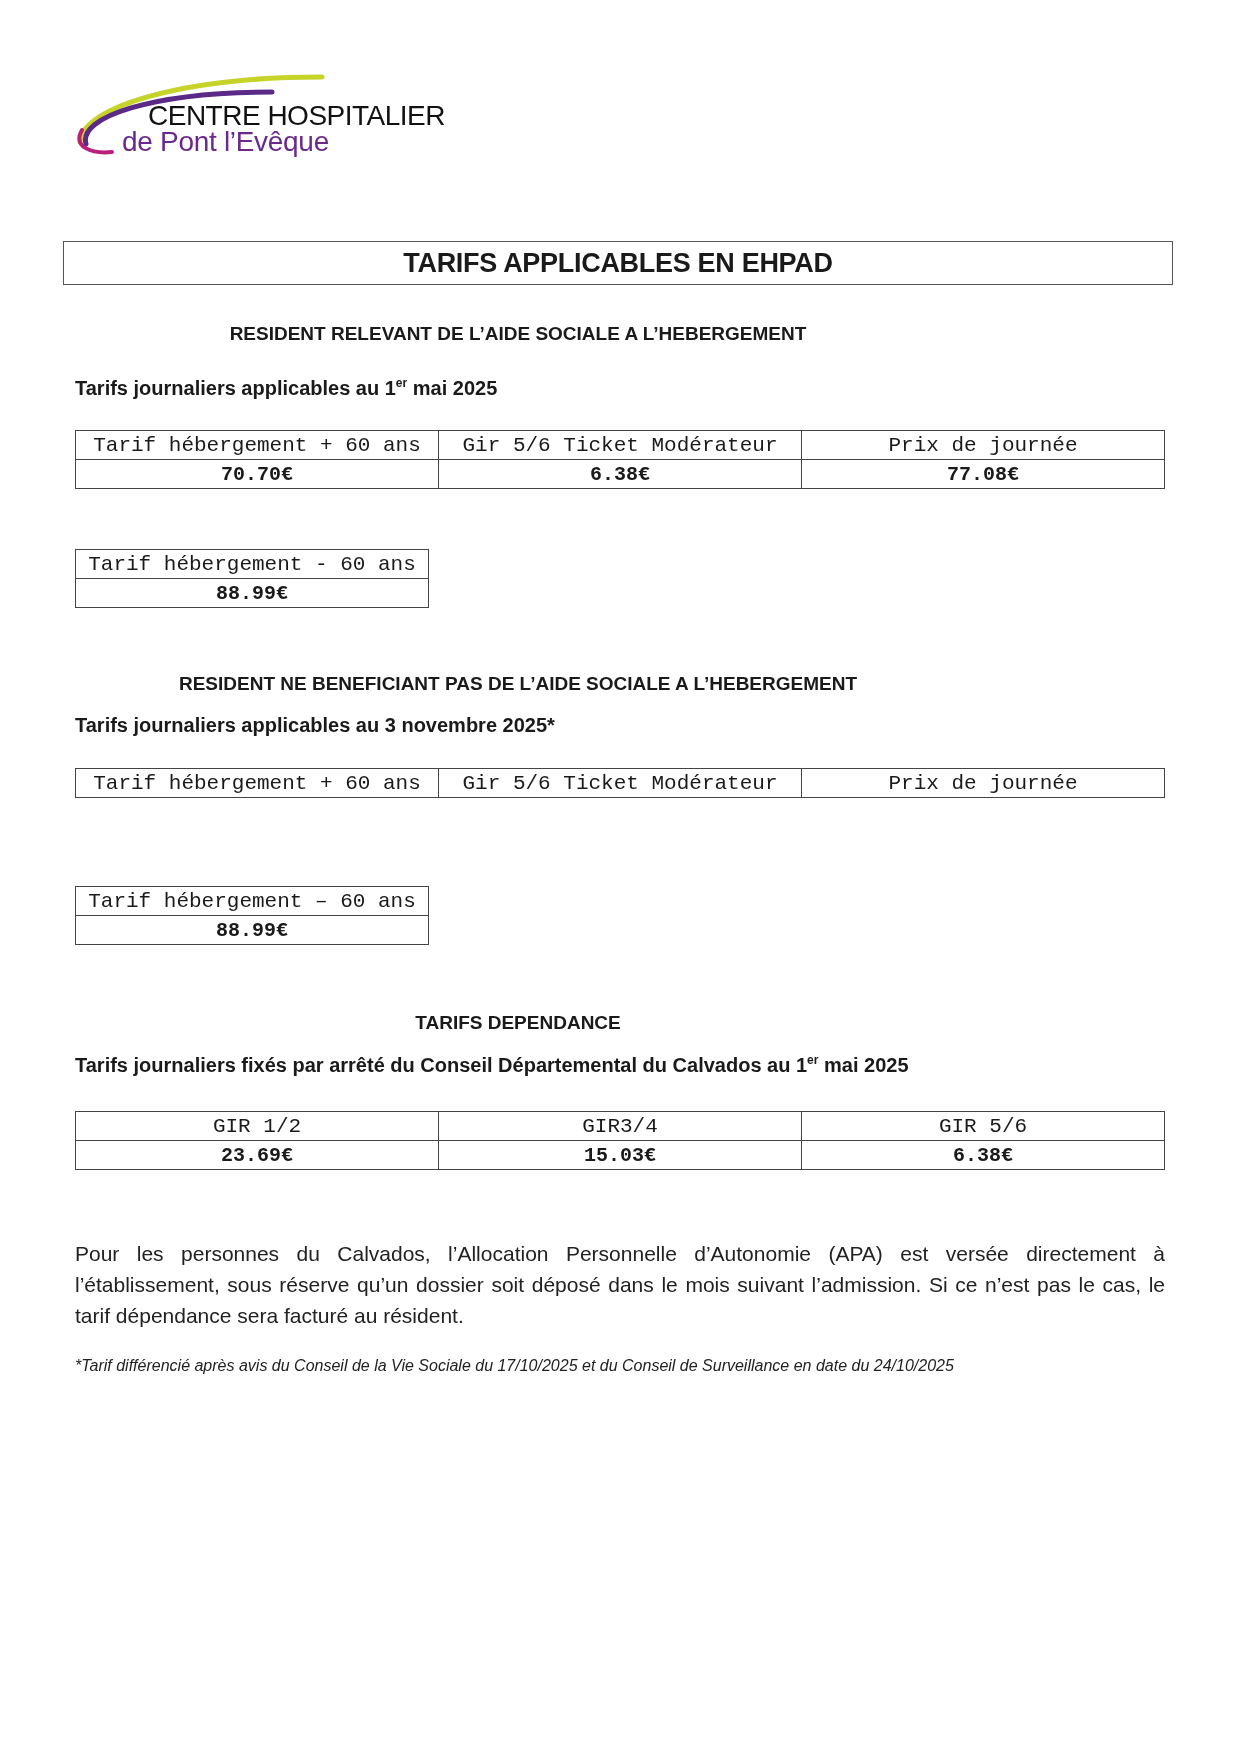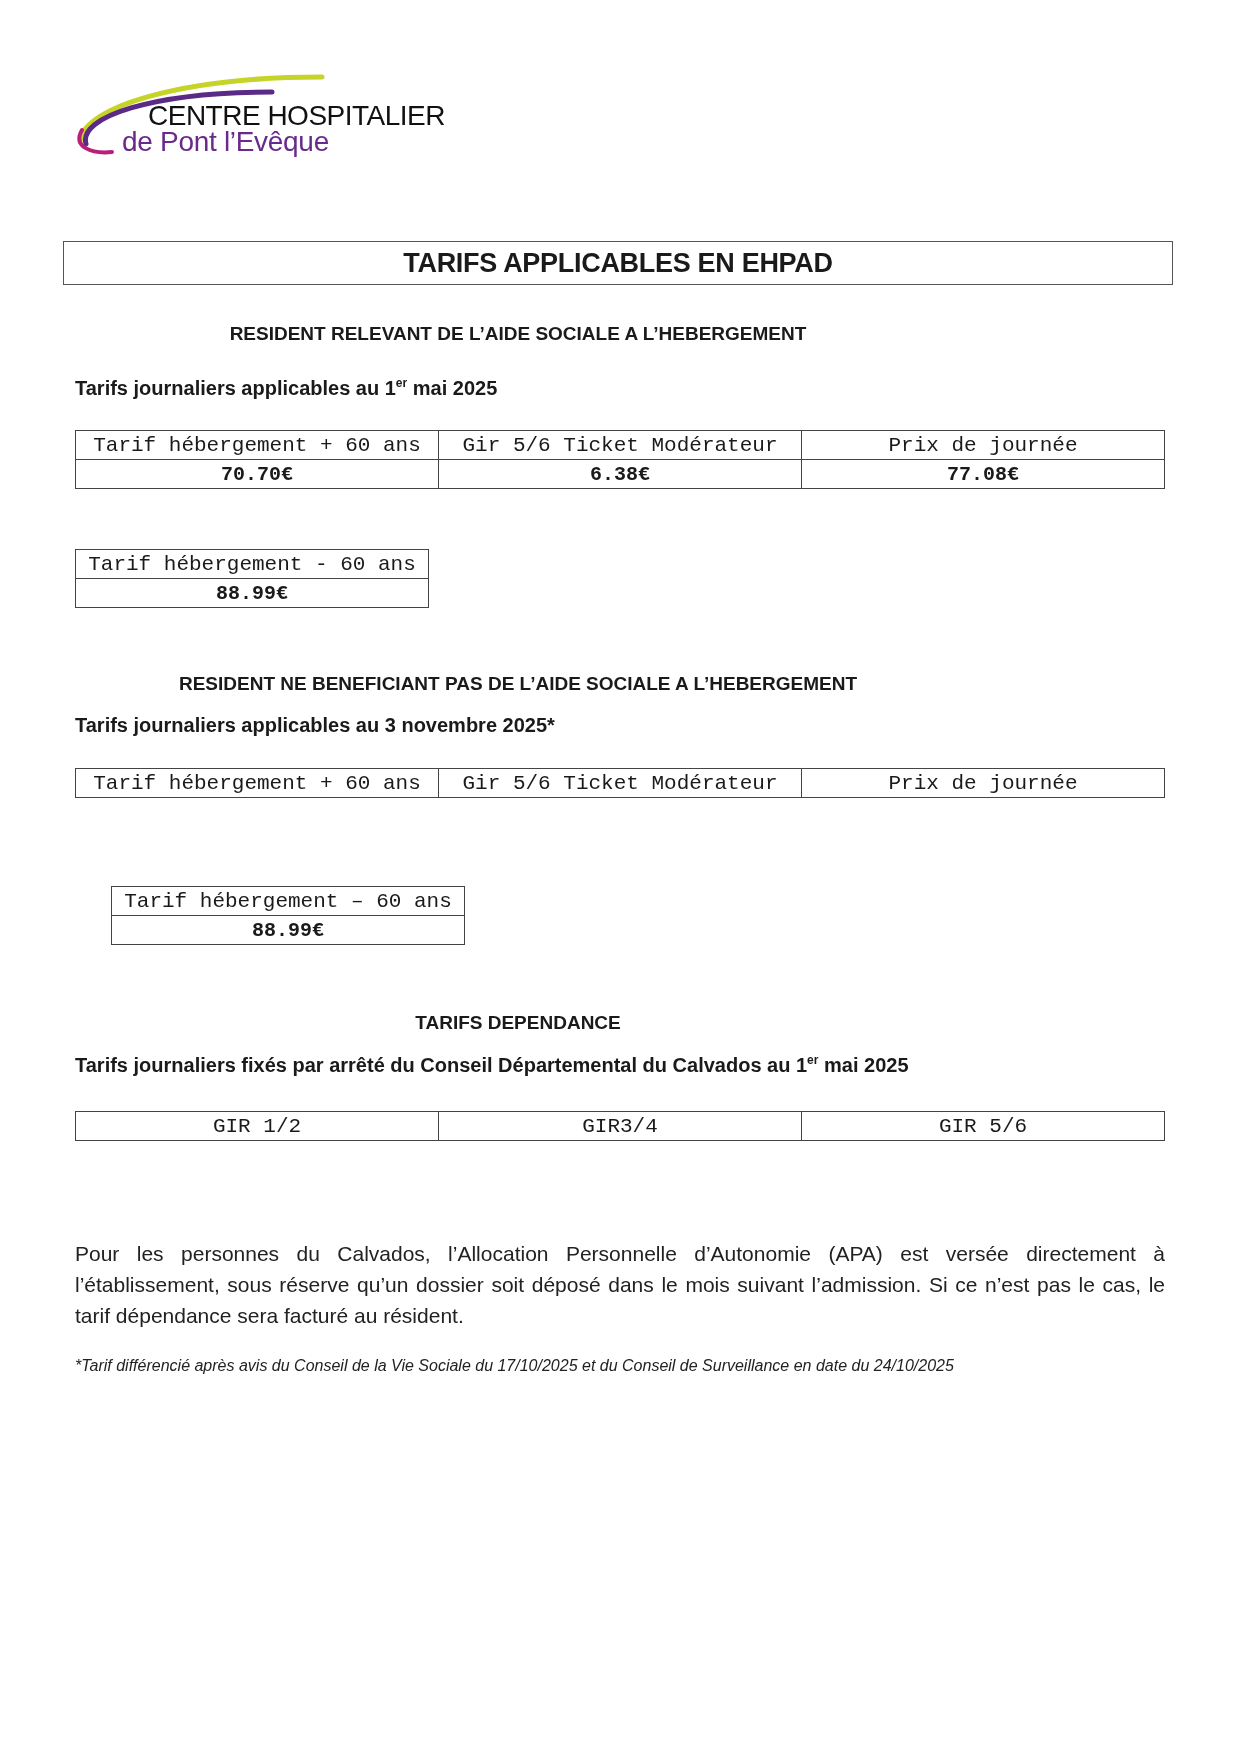--- a/index.html
+++ b/index.html
@@ -79,21 +79,21 @@
 <div class="subtitle" style="top:714px;">Tarifs journaliers applicables au 3 novembre 2025*</div>
 <table class="tarifs t3" style="top:768px;">
   <tbody>
       <tr class="headers">
     <td>Tarif hébergement + 60 ans</td>
     <td>Gir 5/6 Ticket Modérateur</td>
     <td>Prix de journée</td>
   </tr>
 </tbody>
   </table>
-<table class="tarifs t1" style="top:886px;margin-left:36px;">
+<table class="tarifs t1" style="top:886px;">
   <tbody>
       <tr class="headers">
         <td>Tarif hébergement – 60 ans</td>
       </tr>
   <tr class="values">
         <td>88.99€</td>
       </tr>
 </tbody>
   </table>
 
@@ -101,17 +101,22 @@
 <div class="subtitle" style="top:1053px;">
   <span>Tarifs journaliers fixés par arrêté du Conseil Départemental du Calvados au 1</span><sup>er</sup><span> mai 2025</span>
 </div>
 <table class="tarifs t3" style="top:1111px;">
   <tbody>
       <tr class="headers">
     <td>GIR 1/2</td>
     <td>GIR3/4</td>
     <td>GIR 5/6</td>
   </tr>
+  <tr class="values">
+    <td>23.69€</td>
+    <td>15.03€</td>
+    <td>6.38€</td>
+  </tr>
 </tbody>
   </table>
 
 <div class="paragraph">Pour les personnes du Calvados, l’Allocation Personnelle d’Autonomie (APA) est versée directement à l’établissement, sous réserve qu’un dossier soit déposé dans le mois suivant l’admission. Si ce n’est pas le cas, le tarif dépendance sera facturé au résident.</div>
 <div class="footnote">*Tarif différencié après avis du Conseil de la Vie Sociale du 17/10/2025 et du Conseil de Surveillance en date du 24/10/2025</div>
 
 </body></html>

